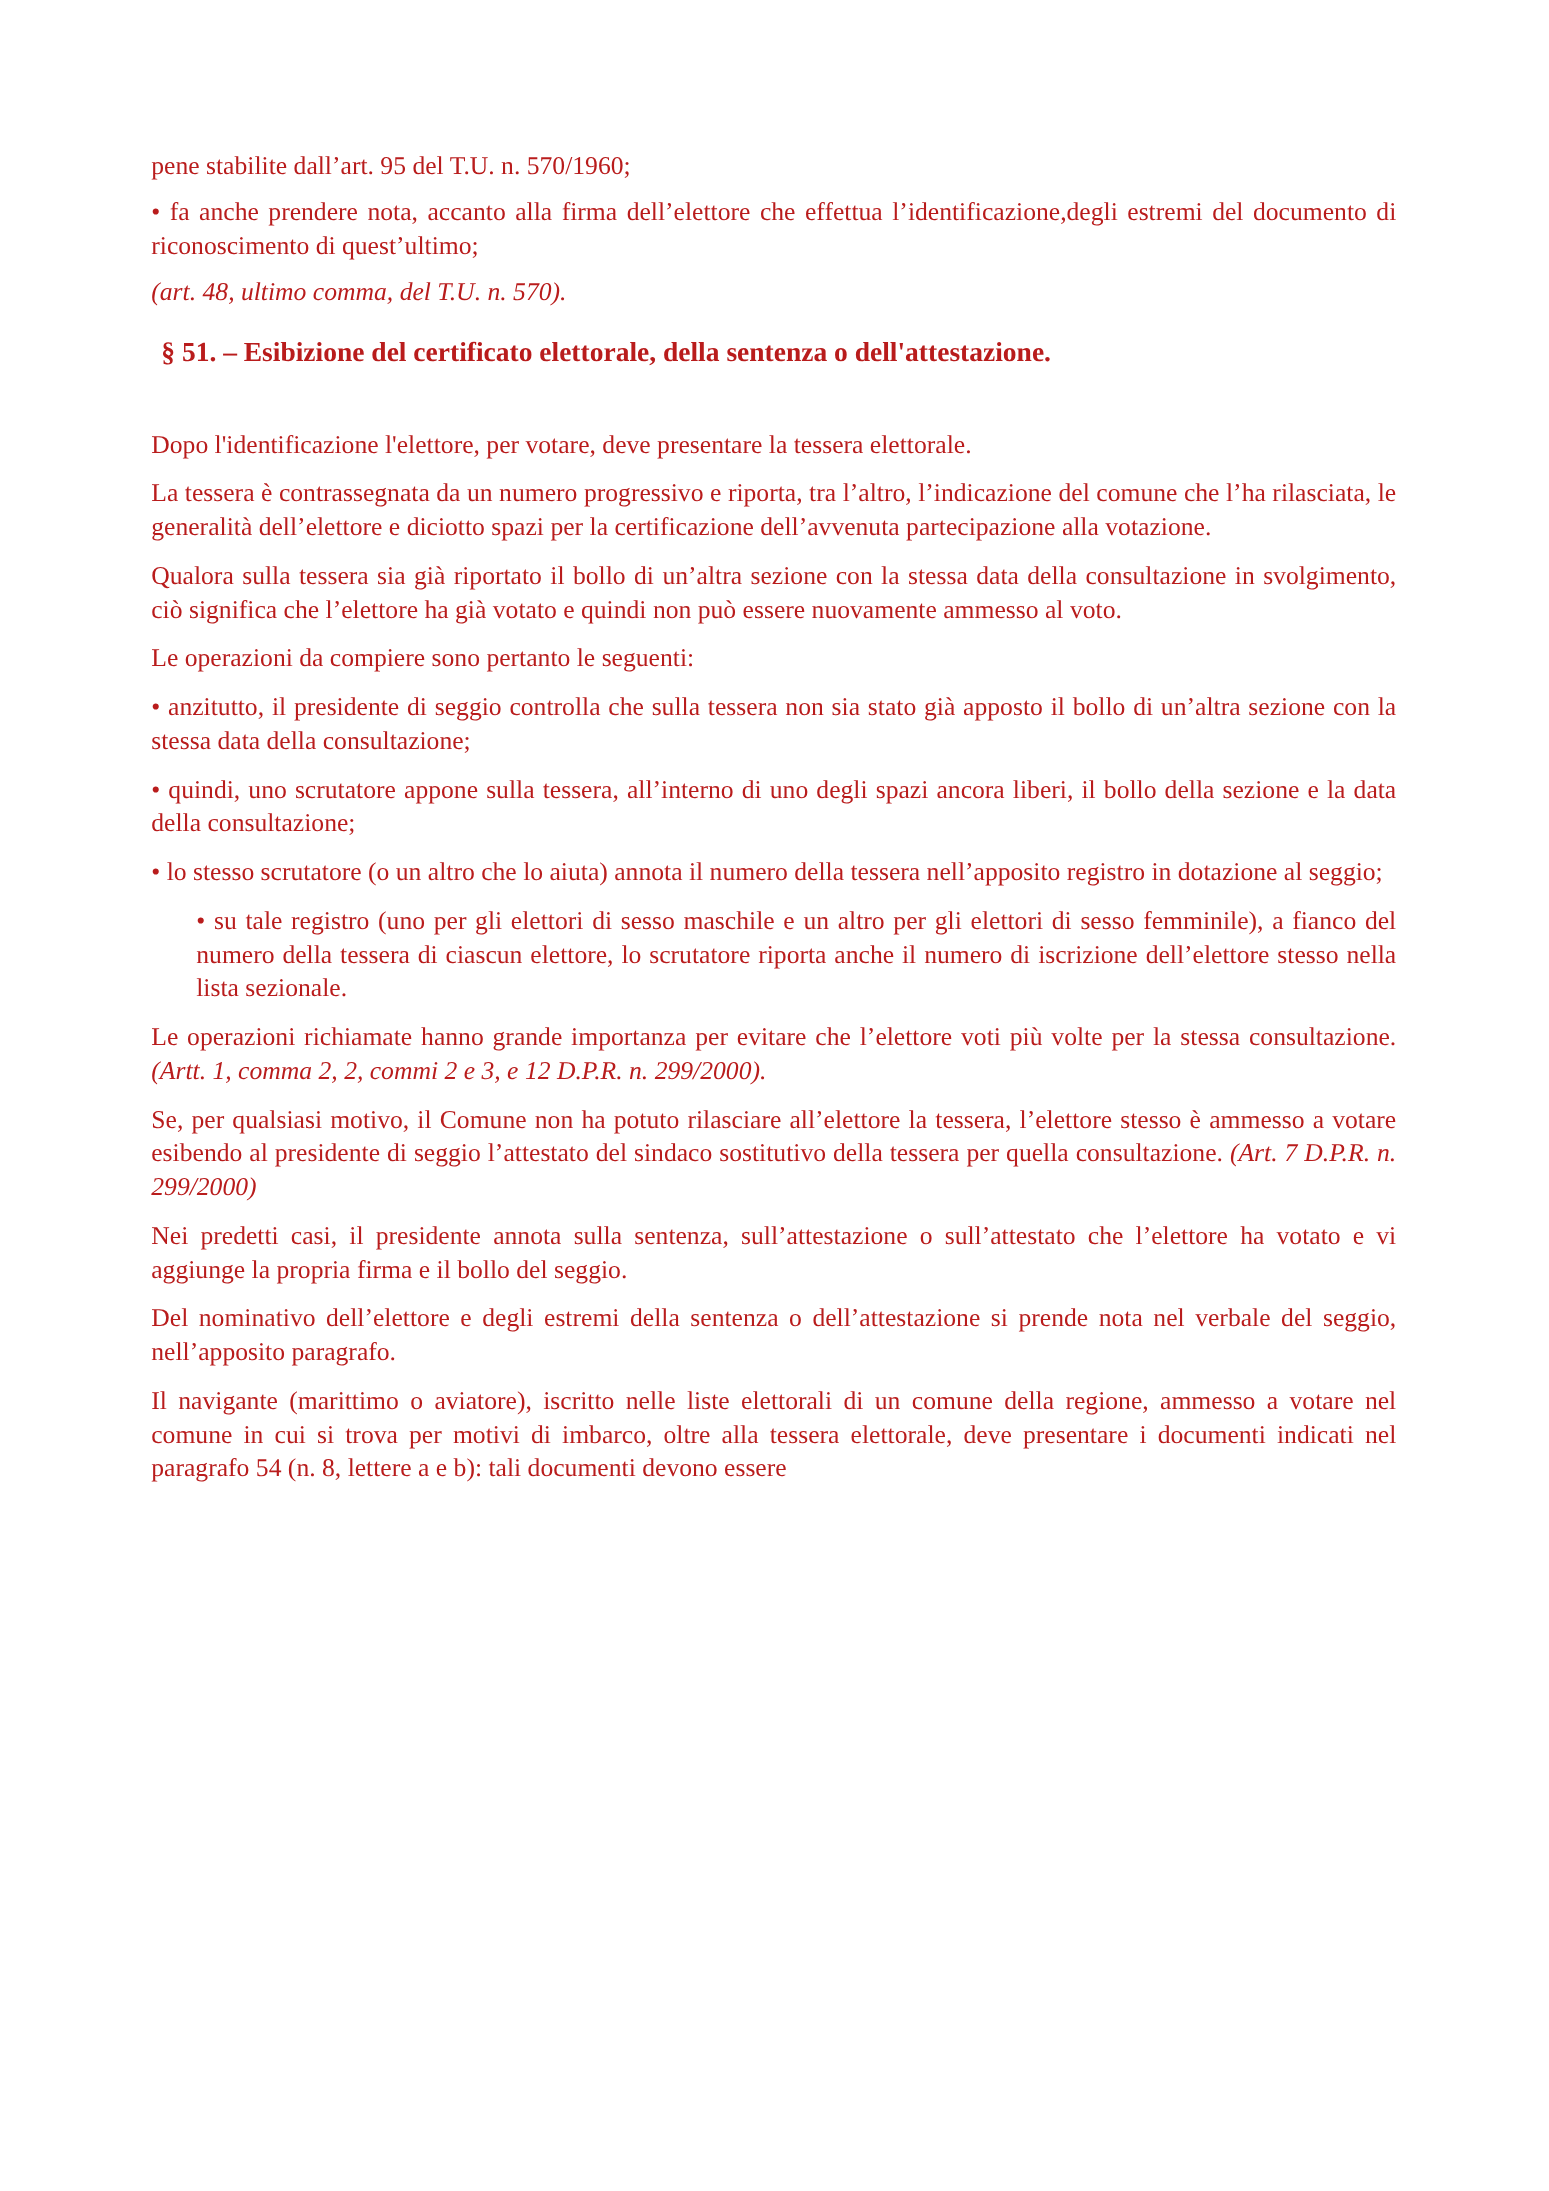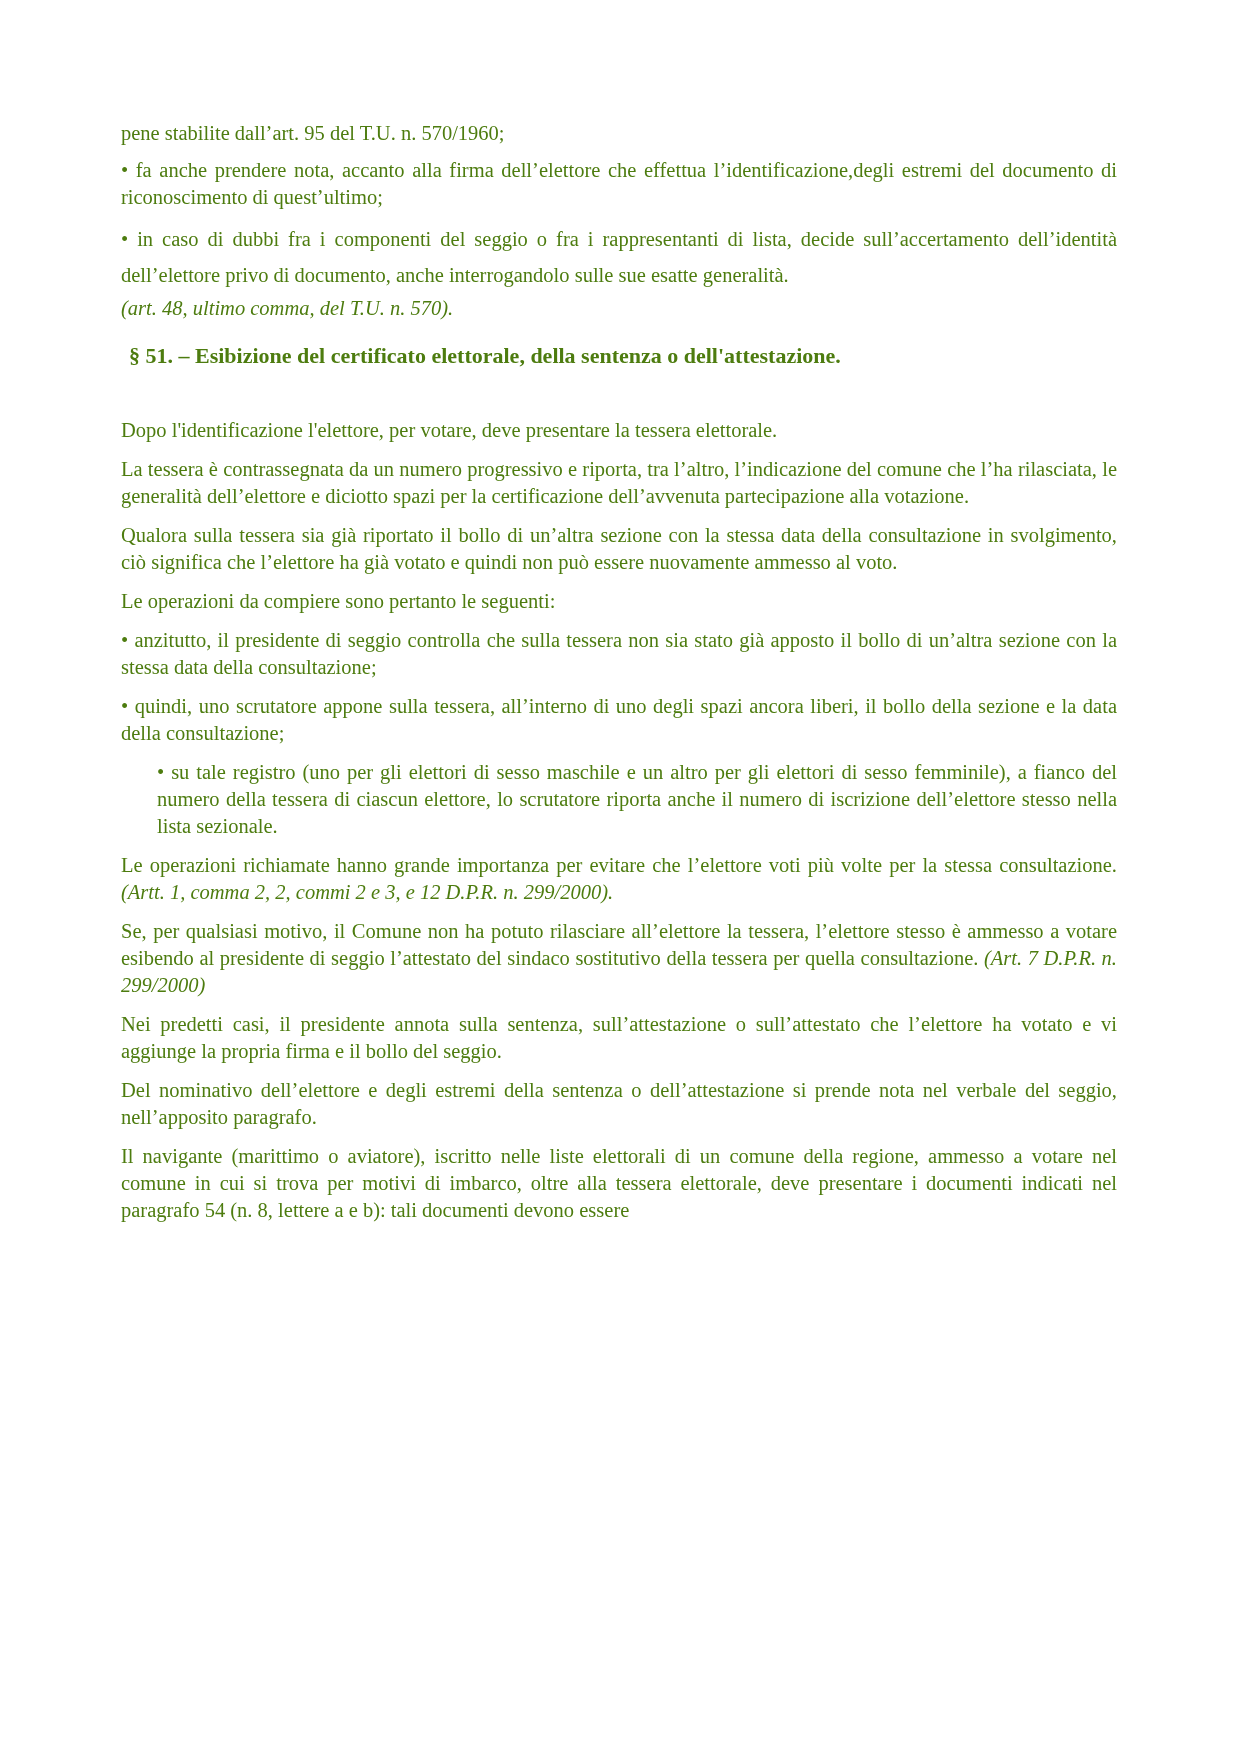--- a/index.html
+++ b/index.html
@@ -1,46 +1,46 @@
 <!DOCTYPE html>
 <html><head>
 <meta charset="utf-8">
 <style>
   html, body { margin: 0; padding: 0; background: #ffffff; }
   body { width: 1239px; height: 1753px; position: relative; overflow: hidden; }
   .page {
     position: absolute; left: 121px; top: 120px; width: 996px;
     font-family: "Liberation Serif", "DejaVu Serif", serif;
-    font-size: 20.5px; color: #4d7c0f; line-height: 27px;
+    font-size: 20.5px; color: #b91c1c; line-height: 27px;
   }
   .p { margin: 0 0 12px 0; text-align: justify; }
   .p.loose { line-height: 36px; margin-bottom: 2px; }
   .cite { font-style: italic; }
   .heading { font-weight: bold; margin: 20px 0 48px 8px; font-size: 22px; }
   .bullet-indent { padding-left: 8px; margin-left: 28px; }
 </style>
 </head>
 <body>
 
 <div class="page">
 
   <p class="p" style="margin-bottom:10px;">pene stabilite dall’art. 95 del T.U. n. 570/1960;</p>
   <p class="p" style="margin-bottom:10px;">• fa anche prendere nota, accanto alla firma dell’elettore che effettua l’identificazione,degli estremi del documento di riconoscimento di quest’ultimo;</p>
-  <p class="p loose">• in caso di dubbi fra i componenti del seggio o fra i rappresentanti di lista, decide sull’accertamento dell’identità dell’elettore privo di documento, anche interrogandolo sulle sue esatte generalità.</p>
   <p class="p cite" style="margin-top:2px;">(art. 48, ultimo comma, del T.U. n. 570).</p>
 
   <h2 class="heading">§ 51. – Esibizione del certificato elettorale, della sentenza o dell'attestazione.</h2>
 
   <div>
     <p class="p"><span>Dopo l'identificazione l'elettore, per votare, deve presentare la tessera elettorale.</span><span class="cite"></span></p>
     <p class="p"><span>La tessera è contrassegnata da un numero progressivo e riporta, tra l’altro, l’indicazione del comune che l’ha rilasciata, le generalità dell’elettore e diciotto spazi per la certificazione dell’avvenuta partecipazione alla votazione.</span><span class="cite"></span></p>
     <p class="p"><span>Qualora sulla tessera sia già riportato il bollo di un’altra sezione con la stessa data della consultazione in svolgimento, ciò significa che l’elettore ha già votato e quindi non può essere nuovamente ammesso al voto.</span><span class="cite"></span></p>
     <p class="p"><span>Le operazioni da compiere sono pertanto le seguenti:</span><span class="cite"></span></p>
     <p class="p"><span>• anzitutto, il presidente di seggio controlla che sulla tessera non sia stato già apposto il bollo di un’altra sezione con la stessa data della consultazione;</span><span class="cite"></span></p>
     <p class="p"><span>• quindi, uno scrutatore appone sulla tessera, all’interno di uno degli spazi ancora liberi, il bollo della sezione e la data della consultazione;</span><span class="cite"></span></p>
+    <p class="p"><span>• lo stesso scrutatore (o un altro che lo aiuta) annota il numero della tessera nell’apposito registro in dotazione al seggio;</span><span class="cite"></span></p>
     <p class="p bullet-indent"><span> • su tale registro (uno per gli elettori di sesso maschile e un altro per gli elettori di sesso femminile), a fianco del numero della tessera di ciascun elettore, lo scrutatore riporta anche il numero di iscrizione dell’elettore stesso nella lista sezionale.</span><span class="cite"></span></p>
     <p class="p"><span>Le operazioni richiamate hanno grande importanza per evitare che l’elettore voti più volte per la stessa consultazione. </span><span class="cite">(Artt. 1, comma 2, 2, commi 2 e 3, e 12 D.P.R. n. 299/2000).</span></p>
     <p class="p"><span>Se, per qualsiasi motivo, il Comune non ha potuto rilasciare all’elettore la tessera, l’elettore stesso è ammesso a votare esibendo al presidente di seggio l’attestato del sindaco sostitutivo della tessera per quella consultazione. </span><span class="cite">(Art. 7 D.P.R. n. 299/2000)</span></p>
     <p class="p"><span>Nei predetti casi, il presidente annota sulla sentenza, sull’attestazione o sull’attestato che l’elettore ha votato e vi aggiunge la propria firma e il bollo del seggio.</span><span class="cite"></span></p>
     <p class="p"><span>Del nominativo dell’elettore e degli estremi della sentenza o dell’attestazione si prende nota nel verbale del seggio, nell’apposito paragrafo.</span><span class="cite"></span></p>
     <p class="p"><span>Il navigante (marittimo o aviatore), iscritto nelle liste elettorali di un comune della regione, ammesso a votare nel comune in cui si trova per motivi di imbarco, oltre alla tessera elettorale, deve presentare i documenti indicati nel paragrafo 54 (n. 8, lettere a e b): tali documenti devono essere</span><span class="cite"></span></p>
   </div>
 </div>
 
 </body></html>

